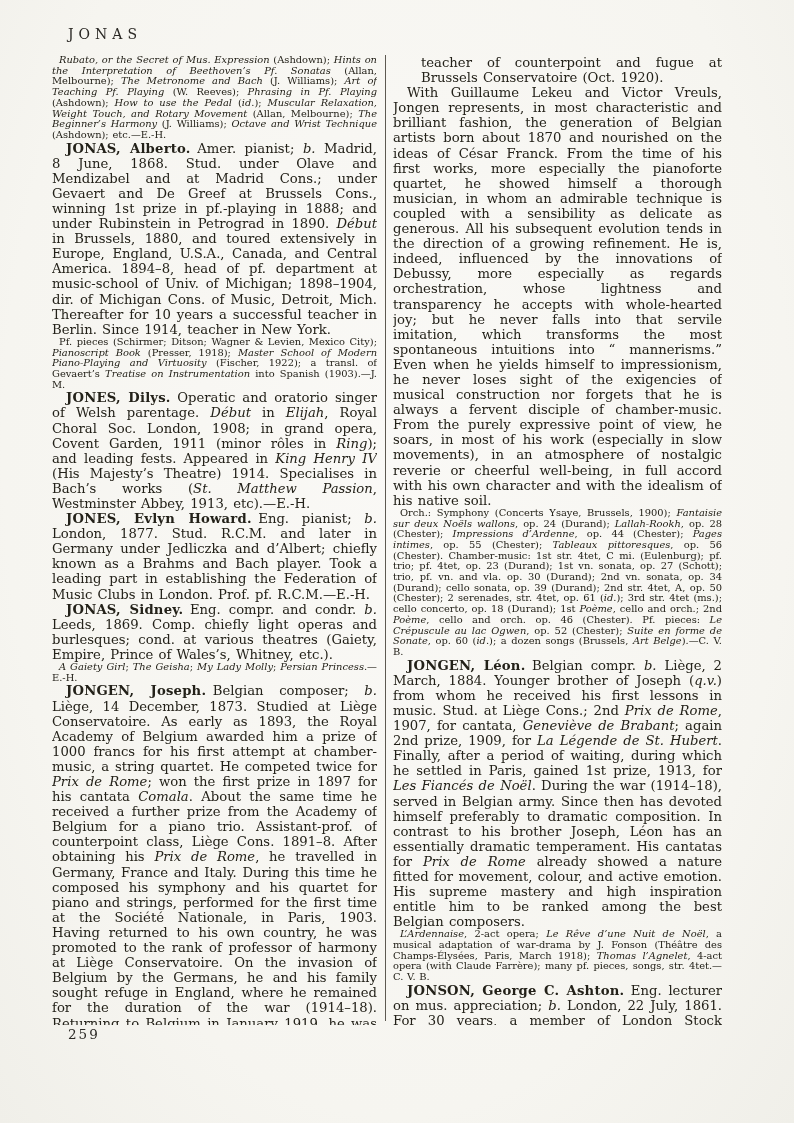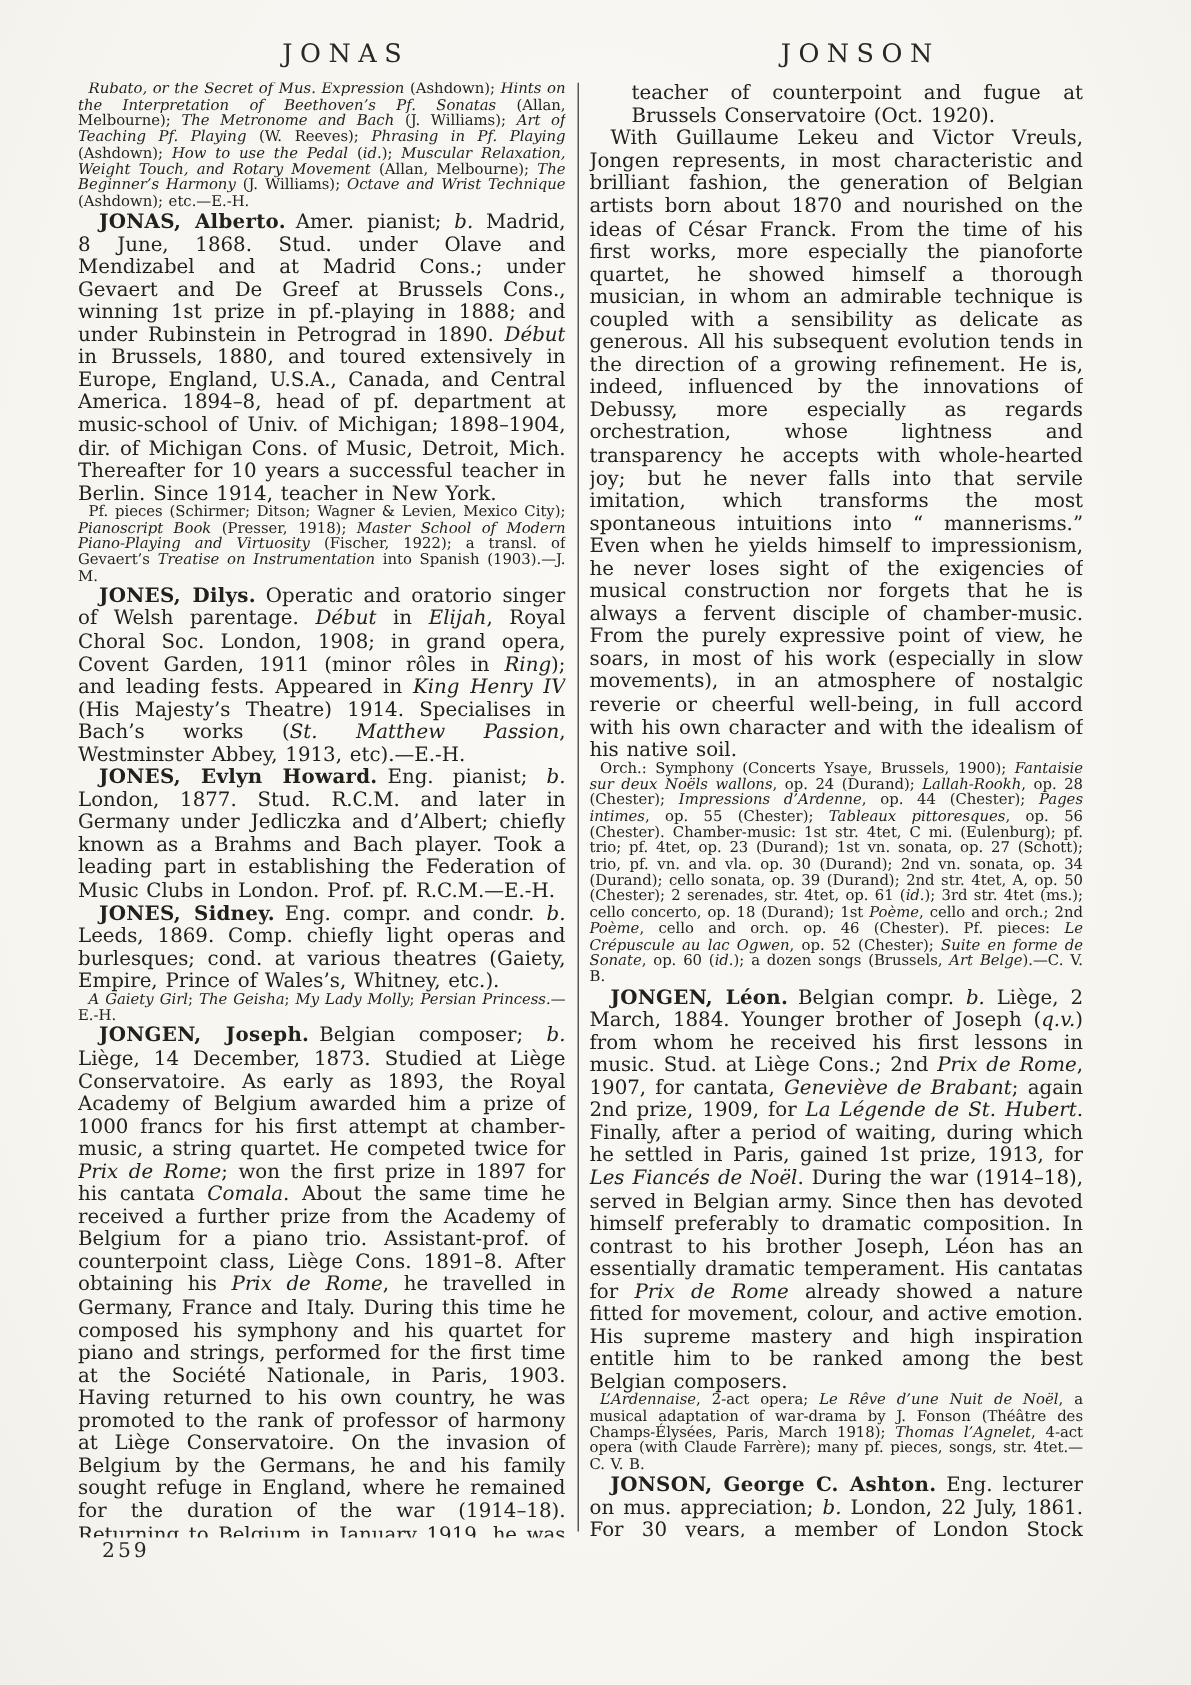--- a/index.html
+++ b/index.html
@@ -10,22 +10,22 @@
   }
   .page {
     position:relative; width:794px; height:1123px;
     background:#f8f7f3;
     background-image:radial-gradient(ellipse at 50% 40%, #faf9f6 0%, #f6f5f0 70%, #f0efe9 100%);
     color:#211f1c;
     overflow:hidden;
   }
   .running-heads { position:absolute; top:26px; left:68px; width:670px; display:flex; }
   .running-head {
-    width:325px; text-align:center;
-    font-size:17px; letter-spacing:5px; color:#2a2824;
+    width:325px; text-align:left;
+    font-size:14px; letter-spacing:5px; color:#2a2824;
   }
   .running-head.right { width:329px; margin-left:16px; }
   .columns {
     position:absolute; top:55px; left:52px; width:670px; height:970px;
     display:flex; overflow:hidden;
   }
   .col { width:325px; overflow:hidden; }
   .col.right { width:329px; }
   .divider { width:16px; display:flex; justify-content:center; flex:none; }
   .rule { width:1px; height:966px; background:#5d5951; }
@@ -49,31 +49,30 @@
     font-size:13.5px; letter-spacing:2px; color:#2a2824;
   }
 </style>
 </head>
 <body>
 
 <div class="page">
 
   <div class="running-heads">
     <div class="running-head left">JONAS</div>
-    <div class="running-head right">JONSON</div>
   </div>
 
   <div class="columns">
     <div class="col left" id="col-left">
         <p class="works"><i>Rubato, or the Secret of Mus. Expression</i> (Ashdown); <i>Hints on the Interpretation of Beethoven’s Pf. Sonatas</i> (Allan, Melbourne); <i>The Metronome and Bach</i> (J. Williams); <i>Art of Teaching Pf. Playing</i> (W. Reeves); <i>Phrasing in Pf. Playing</i> (Ashdown); <i>How to use the Pedal</i> (<i>id.</i>); <i>Muscular Relaxation, Weight Touch, and Rotary Movement</i> (Allan, Melbourne); <i>The Beginner’s Harmony</i> (J. Williams); <i>Octave and Wrist Technique</i> (Ashdown); etc.—E.-H.</p>
         <p class="entry"><b class="headword">JONAS, Alberto.</b> Amer. pianist; <i>b.</i> Madrid, 8 June, 1868. Stud. under Olave and Mendizabel and at Madrid Cons.; under Gevaert and De Greef at Brussels Cons., winning 1st prize in pf.-playing in 1888; and under Rubinstein in Petrograd in 1890. <i>Début</i> in Brussels, 1880, and toured extensively in Europe, England, U.S.A., Canada, and Central America. 1894–8, head of pf. department at music-school of Univ. of Michigan; 1898–1904, dir. of Michigan Cons. of Music, Detroit, Mich. Thereafter for 10 years a successful teacher in Berlin. Since 1914, teacher in New York.</p>
         <p class="works">Pf. pieces (Schirmer; Ditson; Wagner &amp; Levien, Mexico City); <i>Pianoscript Book</i> (Presser, 1918); <i>Master School of Modern Piano-Playing and Virtuosity</i> (Fischer, 1922); a transl. of Gevaert’s <i>Treatise on Instrumentation</i> into Spanish (1903).—J. M.</p>
         <p class="entry"><b class="headword">JONES, Dilys.</b> Operatic and oratorio singer of Welsh parentage. <i>Début</i> in <i>Elijah</i>, Royal Choral Soc. London, 1908; in grand opera, Covent Garden, 1911 (minor rôles in <i>Ring</i>); and leading fests. Appeared in <i>King Henry IV</i> (His Majesty’s Theatre) 1914. Specialises in Bach’s works (<i>St. Matthew Passion</i>, Westminster Abbey, 1913, etc).—E.-H.</p>
         <p class="entry"><b class="headword">JONES, Evlyn Howard.</b> Eng. pianist; <i>b.</i> London, 1877. Stud. R.C.M. and later in Germany under Jedliczka and d’Albert; chiefly known as a Brahms and Bach player. Took a leading part in establishing the Federation of Music Clubs in London. Prof. pf. R.C.M.—E.-H.</p>
-        <p class="entry"><b class="headword">JONES, Sidney.</b> Eng. compr. and condr. <i>b.</i> Leeds, 1869. Comp. chiefly light operas and burlesques; cond. at various theatres (Gaiety, Empire, Prince of Wales’s, Whitney, etc.).</p>
+        <p class="entry"><b class="headword">JONAS, Sidney.</b> Eng. compr. and condr. <i>b.</i> Leeds, 1869. Comp. chiefly light operas and burlesques; cond. at various theatres (Gaiety, Empire, Prince of Wales’s, Whitney, etc.).</p>
         <p class="works"><i>A Gaiety Girl</i>; <i>The Geisha</i>; <i>My Lady Molly</i>; <i>Persian Princess.</i>—E.-H.</p>
         <p class="entry"><b class="headword">JONGEN, Joseph.</b> Belgian composer; <i>b.</i> Liège, 14 December, 1873. Studied at Liège Conservatoire. As early as 1893, the Royal Academy of Belgium awarded him a prize of 1000 francs for his first attempt at chamber-music, a string quartet. He competed twice for <i>Prix de Rome</i>; won the first prize in 1897 for his cantata <i>Comala</i>. About the same time he received a further prize from the Academy of Belgium for a piano trio. Assistant-prof. of counterpoint class, Liège Cons. 1891–8. After obtaining his <i>Prix de Rome</i>, he travelled in Germany, France and Italy. During this time he composed his symphony and his quartet for piano and strings, performed for the first time at the Société Nationale, in Paris, 1903. Having returned to his own country, he was promoted to the rank of professor of harmony at Liège Conservatoire. On the invasion of Belgium by the Germans, he and his family sought refuge in England, where he remained for the duration of the war (1914–18). Returning to Belgium in January 1919, he was appointed</p>
       </div>
     <div class="divider">
       <div class="rule"></div>
     </div>
     <div class="col right" id="col-right">
         <p class="cont">teacher of counterpoint and fugue at Brussels Conservatoire (Oct. 1920).</p>
         <p class="para">With Guillaume Lekeu and Victor Vreuls, Jongen represents, in most characteristic and brilliant fashion, the generation of Belgian artists born about 1870 and nourished on the ideas of César Franck. From the time of his first works, more especially the pianoforte quartet, he showed himself a thorough musician, in whom an admirable technique is coupled with a sensibility as delicate as generous. All his subsequent evolution tends in the direction of a growing refinement. He is, indeed, influenced by the innovations of Debussy, more especially as regards orchestration, whose lightness and transparency he accepts with whole-hearted joy; but he never falls into that servile imitation, which transforms the most spontaneous intuitions into “ mannerisms.” Even when he yields himself to impressionism, he never loses sight of the exigencies of musical construction nor forgets that he is always a fervent disciple of chamber-music. From the purely expressive point of view, he soars, in most of his work (especially in slow movements), in an atmosphere of nostalgic reverie or cheerful well-being, in full accord with his own character and with the idealism of his native soil.</p>
         <p class="works">Orch.: Symphony (Concerts Ysaye, Brussels, 1900); <i>Fantaisie sur deux Noëls wallons</i>, op. 24 (Durand); <i>Lallah-Rookh</i>, op. 28 (Chester); <i>Impressions d’Ardenne</i>, op. 44 (Chester); <i>Pages intimes</i>, op. 55 (Chester); <i>Tableaux pittoresques</i>, op. 56 (Chester). Chamber-music: 1st str. 4tet, C mi. (Eulenburg); pf. trio; pf. 4tet, op. 23 (Durand); 1st vn. sonata, op. 27 (Schott); trio, pf. vn. and vla. op. 30 (Durand); 2nd vn. sonata, op. 34 (Durand); cello sonata, op. 39 (Durand); 2nd str. 4tet, A, op. 50 (Chester); 2 serenades, str. 4tet, op. 61 (<i>id.</i>); 3rd str. 4tet (ms.); cello concerto, op. 18 (Durand); 1st <i>Poème</i>, cello and orch.; 2nd <i>Poème</i>, cello and orch. op. 46 (Chester). Pf. pieces: <i>Le Crépuscule au lac Ogwen</i>, op. 52 (Chester); <i>Suite en forme de Sonate</i>, op. 60 (<i>id.</i>); a dozen songs (Brussels, <i>Art Belge</i>).—C. V. B.</p>

